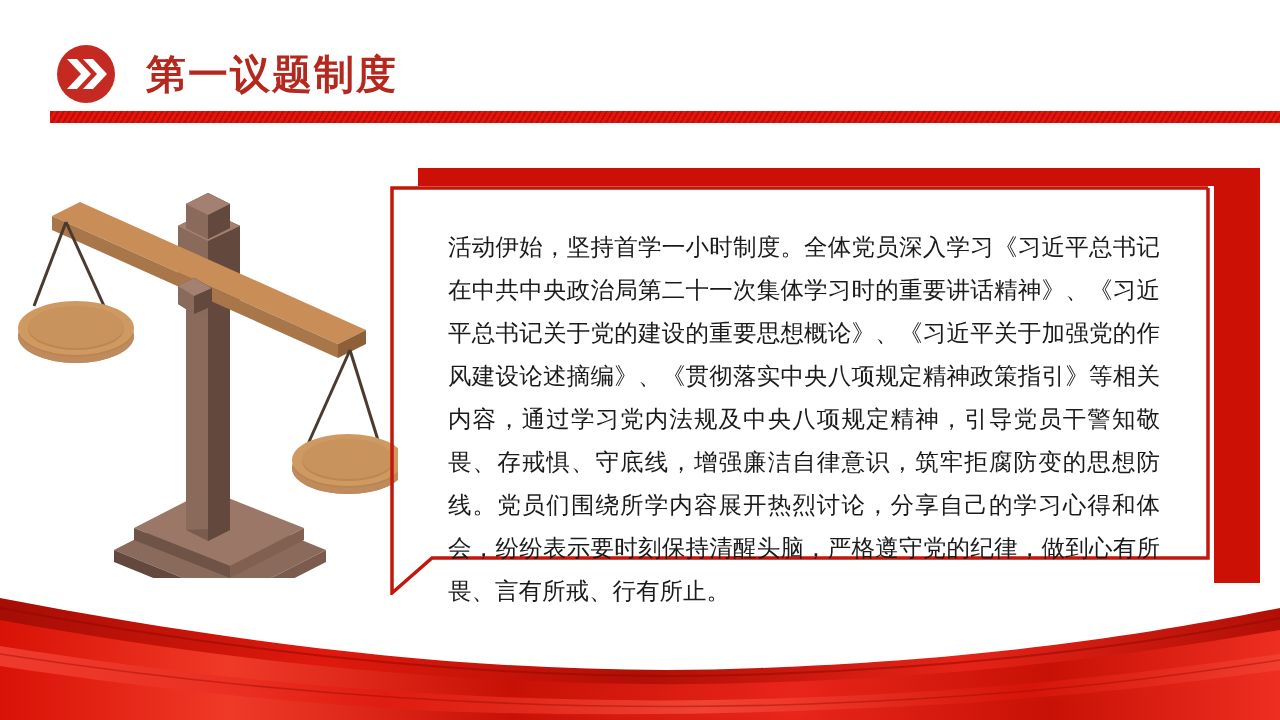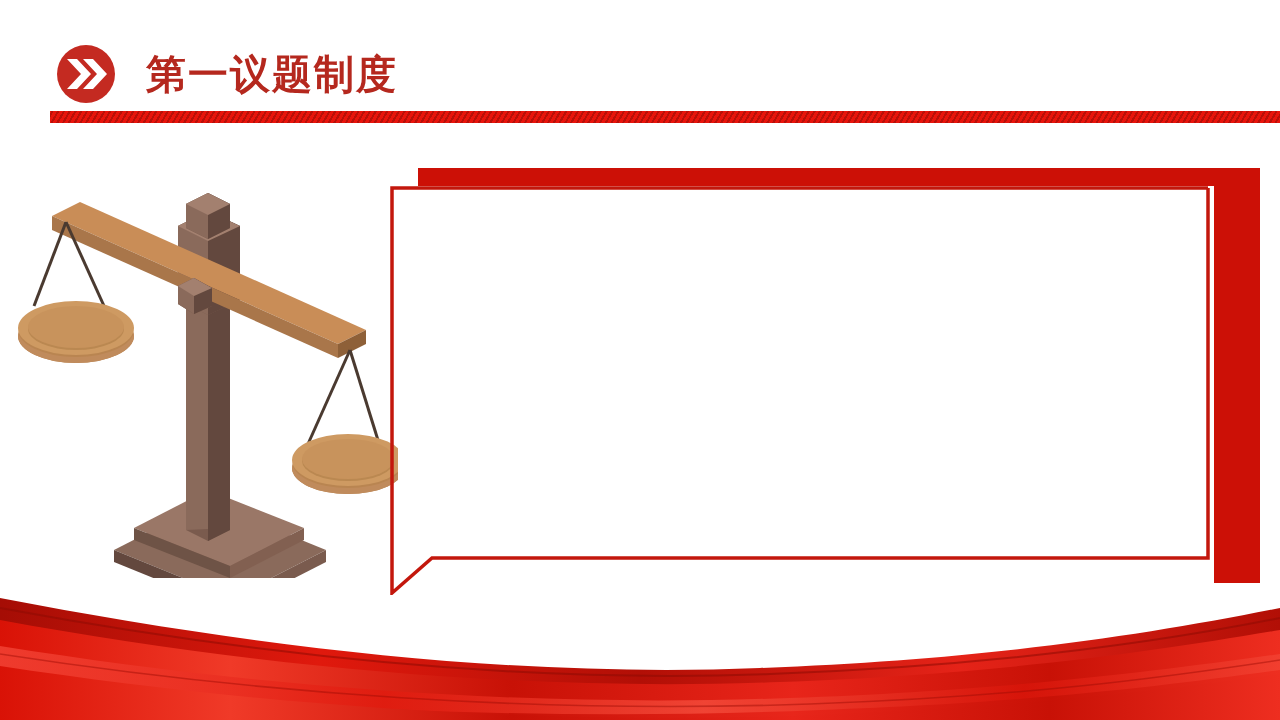--- a/index.html
+++ b/index.html
@@ -209,20 +209,21 @@
     <div class="callout-shadow-right"></div>
 
     <div class="callout-frame">
       <svg width="820" height="409" viewBox="0 0 820 409" aria-hidden="true">
         <path d="M2,2 L818,2 L818,407 L58,407 L30,407 L6,407 L6,407 L30,407 L30,430" fill="none" stroke="none"></path>
         <polyline points="818,2 2,2 2,378 2,378" fill="none" stroke="#C3170C" stroke-width="3.5"></polyline>
         <polyline points="2,378 2,378 2,407 42,372 818,372 818,2" fill="none" stroke="#C3170C" stroke-width="3.5"></polyline>
       </svg>
     </div>
 
+    <div class="callout-text">活动伊始，坚持首学一小时制度。全体党员深入学习《习近平总书记在中共中央政治局第二十一次集体学习时的重要讲话精神》、《习近平总书记关于党的建设的重要思想概论》、《习近平关于加强党的作风建设论述摘编》、《贯彻落实中央八项规定精神政策指引》等相关内容，通过学习党内法规及中央八项规定精神，引导党员干警知敬畏、存戒惧、守底线，增强廉洁自律意识，筑牢拒腐防变的思想防线。党员们围绕所学内容展开热烈讨论，分享自己的学习心得和体会，纷纷表示要时刻保持清醒头脑，严格遵守党的纪律，做到心有所畏、言有所戒、行有所止。</div>
   </div>
 
   <div class="bottom-wave">
     <svg width="1280" height="130" viewBox="0 0 1280 130" preserveAspectRatio="none" aria-hidden="true">
       <defs>
         <linearGradient id="silk1" x1="0" y1="0" x2="1" y2="0">
           <stop offset="0%" stop-color="#D91206"></stop>
           <stop offset="18%" stop-color="#F03A28"></stop>
           <stop offset="40%" stop-color="#C81106"></stop>
           <stop offset="62%" stop-color="#E8251A"></stop>

